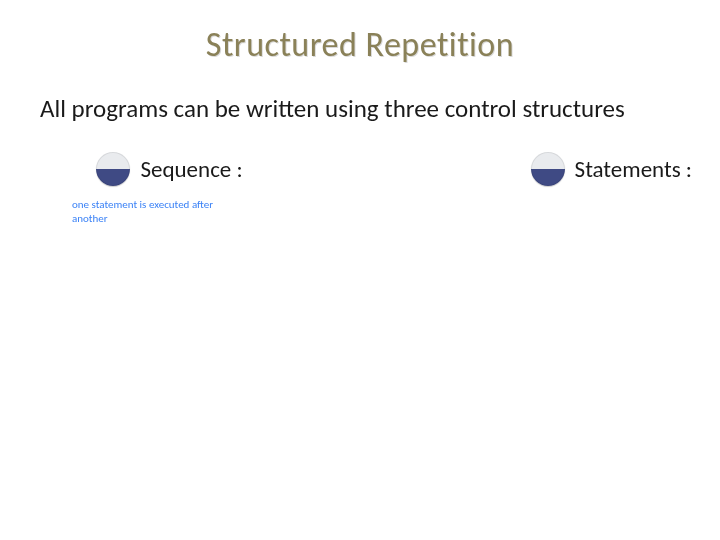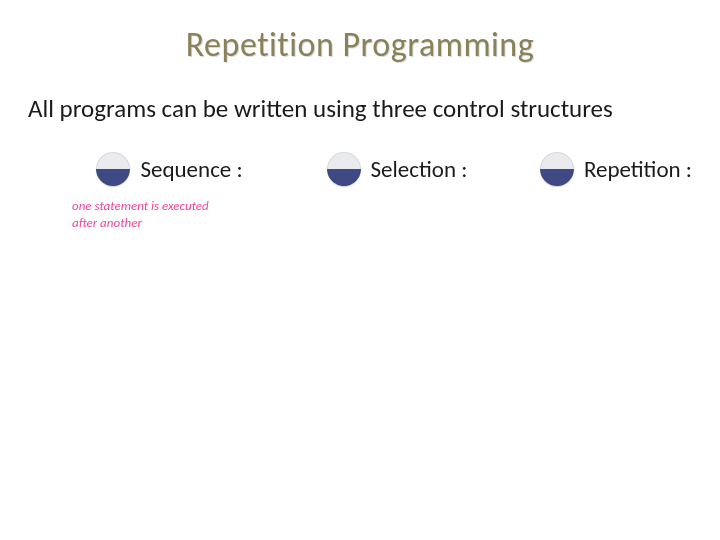--- a/index.html
+++ b/index.html
@@ -22,21 +22,21 @@
     color: #8a8158;
     margin-bottom: 28px;
     letter-spacing: 0.5px;
     text-shadow: 1px 1px 0 rgba(0,0,0,0.15);
   }
   .intro {
     font-size: 25px;
     font-weight: 400;
     color: #1a1a1a;
     line-height: 1.25;
-    margin: 0 0 28px 0;
+    margin: 0 0 28px 12px;
   }
   .cols {
     display: flex;
     gap: 12px;
     padding-left: 2px;
   }
   .col {
     flex: 1 1 0;
     display: flex;
     flex-direction: column;
@@ -57,53 +57,48 @@
     flex: 0 0 auto;
     margin-left: -4px;
   }
   .col-title {
     font-size: 23px;
     font-weight: 400;
     color: #1a1a1a;
     white-space: nowrap;
   }
   .col-body {
-    font-size: 13px;
+    font-size: 11px;
     line-height: 1.28;
-    color: #ec4899;
+    color: #3b82f6;
     padding-left: 42px;
     padding-right: 6px;
-    font-style: italic;
   }
 </style>
 </head>
 <body>
 
 <div class="slide">
-  <h1 class="title">Repetition Programming</h1>
+  <h1 class="title">Structured Repetition</h1>
   <p class="intro">All programs can be written using three control structures</p>
 
   <div class="cols">
 
     <div class="col">
       <div class="col-head">
         <span class="bullet-icon"></span>
         <span class="col-title">Sequence :</span>
       </div>
       <div class="col-body">one statement is executed after another</div>
     </div>
 
     <div class="col">
-      <div class="col-head">
-        <span class="bullet-icon"></span>
-        <span class="col-title">Selection :</span>
-      </div>
     </div>
 
     <div class="col">
       <div class="col-head">
         <span class="bullet-icon"></span>
-        <span class="col-title">Repetition :</span>
+        <span class="col-title">Statements :</span>
       </div>
     </div>
 
   </div>
 </div>
 
 </body></html>

